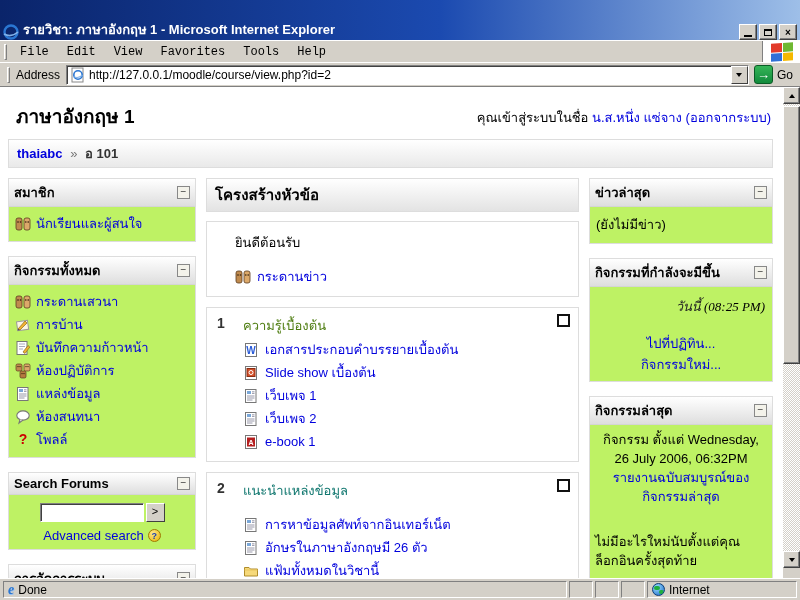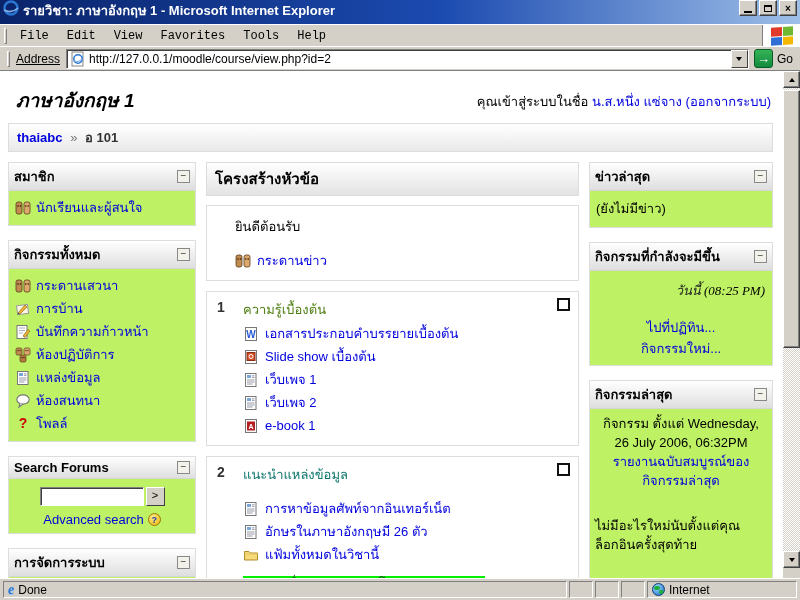--- a/index.html
+++ b/index.html
@@ -1,41 +1,41 @@
 <!DOCTYPE html>
 <html><head>
 <meta charset="utf-8">
 <style>
   * { box-sizing: border-box; margin:0; padding:0; }
   html,body { width:800px; height:600px; overflow:hidden; }
   body { font-family:"Liberation Sans","DejaVu Sans",sans-serif; background:#d4d0c8; font-size:13px; }
   .window { width:800px; height:600px; display:flex; flex-direction:column; }
 
   
-  .titlebar { height:24px; background:linear-gradient(to right,#0a246a 0%,#1b4ab0 55%,#9ebfe8 100%);
-    display:flex; align-items:flex-start; padding:0 3px; flex:0 0 auto; }
+  .titlebar { height:40px; background:linear-gradient(to right,#0a246a 0%,#1b4ab0 55%,#9ebfe8 100%);
+    display:flex; align-items:flex-end; padding:0 3px; flex:0 0 auto; }
   .titlebar .app-icon { width:16px; height:16px; margin-right:4px; }
   .title-text { color:#fff; font-weight:bold; font-size:13px; flex:1; white-space:nowrap; overflow:hidden; }
   .tb-btn { width:18px; height:16px; margin-left:2px; background:#d4d0c8;
     border:1px solid; border-color:#fff #404040 #404040 #fff; box-shadow:inset -1px -1px 0 #808080;
     display:flex; align-items:center; justify-content:center; font-size:10px; font-weight:bold; color:#000; }
   .glyph-min { width:8px; height:2px; background:#000; margin-top:8px; }
   .glyph-rest { width:8px; height:7px; border:1px solid #000; border-top:2px solid #000; }
 
   .menubar { height:22px; background:#d4d0c8; border-top:1px solid #fff; display:flex; align-items:center; flex:0 0 auto; }
   .grip { width:3px; height:16px; margin:0 4px; border:1px solid; border-color:#fff #808080 #808080 #fff; }
   .menu-item { padding:2px 9px; font-size:12px;font-family:Liberation Mono, monospace; }
   .winlogo-wrap { margin-left:auto; width:38px; height:22px; border-left:1px solid #808080;
     display:flex; align-items:center; justify-content:center; background:#fff; }
   .winlogo { width:22px; height:18px; display:grid; grid-template-columns:1fr 1fr; grid-template-rows:1fr 1fr; gap:1px; transform:skewY(-4deg); }
   .winlogo i { display:block; }
   .wl-r{background:#e23a2a;} .wl-g{background:#6fb832;} .wl-b{background:#2f6fd6;} .wl-y{background:#f5b800;}
 
   .addressbar { height:24px; background:#d4d0c8; border-top:1px solid #fff; display:flex; align-items:center; padding:0 3px; flex:0 0 auto; }
-  .addr-label { font-size:12px; margin:0 6px 0 2px;text-decoration:underline; }
+  .addr-label { font-size:12px; margin:0 6px 0 2px; }
   .addr-input { flex:1; height:20px; background:#fff; border:1px solid; border-color:#808080 #fff #fff #808080;
     box-shadow:inset 1px 1px 0 #404040; display:flex; align-items:center; padding:0 0 0 3px; font-size:12px; }
   .addr-url { flex:1; white-space:nowrap; overflow:hidden; margin-left:3px; }
   .addr-drop { width:17px; height:18px; background:#d4d0c8; border:1px solid; border-color:#fff #404040 #404040 #fff;
     display:flex; align-items:center; justify-content:center; }
   .tri-down { width:0; height:0; border-left:3px solid transparent; border-right:3px solid transparent; border-top:4px solid #000; }
   .go-wrap { display:flex; align-items:center; margin-left:5px; }
   .go-btn { width:19px; height:19px; background:linear-gradient(#35b557,#128a3c); border:1px solid #0a5c26; border-radius:3px;
     color:#fff; display:flex; align-items:center; justify-content:center; font-size:13px; font-weight:bold; }
   .go-text { font-size:12px; margin:0 4px; }
@@ -53,21 +53,21 @@
     display:flex; align-items:center; justify-content:center; }
   .sb-up { top:0; } .sb-down { bottom:10px; }
   .tri-up-s { width:0;height:0;border-left:3px solid transparent;border-right:3px solid transparent;border-bottom:4px solid #000; }
   .tri-down-s { width:0;height:0;border-left:3px solid transparent;border-right:3px solid transparent;border-top:4px solid #000; }
   .sb-thumb { position:absolute; left:0; top:19px; width:17px; height:258px; background:#d4d0c8;
     border:1px solid; border-color:#fff #404040 #404040 #fff; box-shadow:inset -1px -1px 0 #808080; }
   .sb-footer { position:absolute; bottom:0; left:0; width:17px; height:10px; background:#d4d0c8; }
 
   
   .page-top { display:flex; justify-content:space-between; align-items:flex-start; padding:2px 2px 4px 2px; }
-  .course-title { font-size:19px; font-weight:bold; margin:6px 0 0 6px; color:#000;font-style:italic; }
+  .course-title { font-size:19px; font-weight:bold; margin:6px 0 0 6px; color:#000; }
   .login-line { font-size:13px; margin-top:12px; white-space:nowrap; }
   a, .link { color:#0000dd; text-decoration:none; cursor:pointer; }
   .breadcrumb { border:1px solid #ddd; background:linear-gradient(#ffffff,#e9e9e9); padding:3px 8px;
     font-size:13px; margin:4px 0 10px 0; }
   .breadcrumb .bc-site { font-weight:bold; }
   .bc-sep { color:#777; margin:0 4px; }
   .bc-course { font-weight:bold; color:#333; }
 
   
   .cols { display:flex; gap:10px; align-items:flex-start; }

